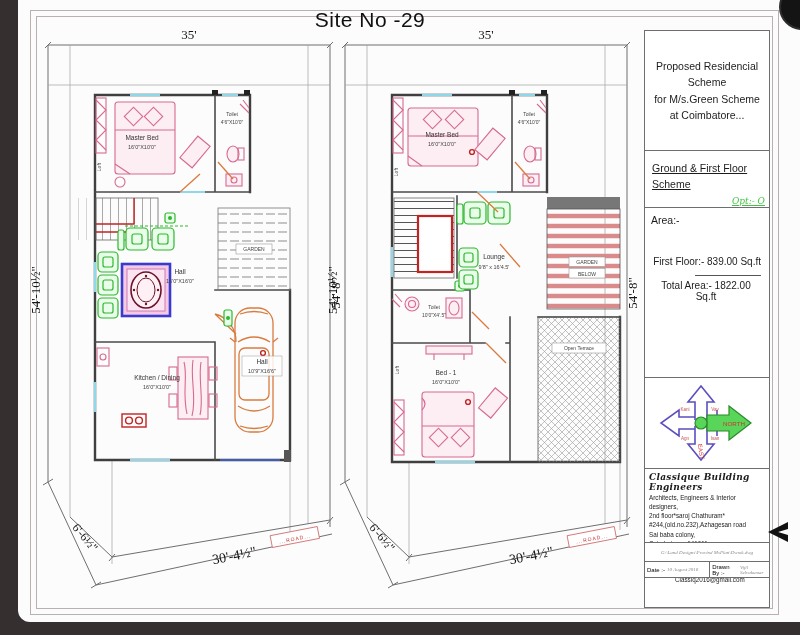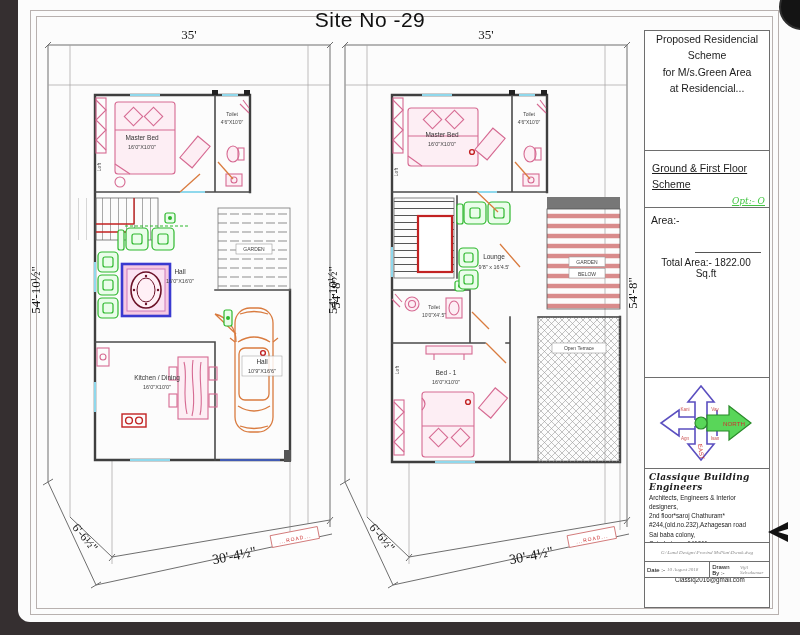--- a/index.html
+++ b/index.html
@@ -33,21 +33,21 @@
   .t-room{font:6.5px "Liberation Sans",sans-serif;fill:#333;}
   .t-size{font:5.5px "Liberation Sans",sans-serif;fill:#444;}
   .t-tiny{font:5px "Liberation Sans",sans-serif;fill:#444;}
   .t-road{font:5px "Liberation Sans",sans-serif;fill:#cc3333;letter-spacing:1px;}
   .lblbox{fill:#ffffff;stroke:#999;stroke-width:.6;}
 
   
   .panel{position:absolute;left:644px;top:30px;width:126px;height:578px;border:1px solid #6e6e6e;
          background:#fff;color:#1c1c1c;box-sizing:border-box;}
   .sec{position:absolute;left:0;width:100%;box-sizing:border-box;border-bottom:1px solid #6e6e6e;}
-  .s1{top:0;height:120px;display:flex;flex-direction:column;justify-content:flex-start;text-align:center;
+  .s1{top:0;height:120px;display:flex;flex-direction:column;justify-content:center;text-align:center;
       font-size:10.5px;line-height:1.55;}
   .s2{top:120px;height:57px;padding:10px 7px 4px;font-size:10.5px;line-height:1.5;position:absolute;}
   .s2 .uline{text-decoration:underline;}
   .optnote{position:absolute;right:4px;bottom:1px;font:italic 9px "DejaVu Serif",serif;color:#43c543;text-decoration:underline;}
   .s3{top:177px;height:170px;padding:6px 6px 0;font-size:10px;position:absolute;}
   .s3 .uline{font-size:10.5px;}
   .arealines{margin-top:26px;text-align:right;padding-right:2px;line-height:1.9;}
   .areadiv{border-top:1px solid #555;width:66px;margin:4px 2px 4px auto;}
   .total{text-align:center;padding-right:2px;}
   .s4{top:347px;height:91px;display:flex;align-items:center;justify-content:center;}
@@ -330,31 +330,32 @@
         <rect class="lblbox" x="522" y="331" width="54" height="10"></rect>
       </g>
       <text class="t-tiny" x="549" y="338" text-anchor="middle">Open Terrace</text>
     </g>
   </svg>
 
   <div class="panel">
     <div class="sec s1">
       <div>Proposed Residencial</div>
       <div>Scheme</div>
-      <div>for M/s.Green Area</div>
-      <div>at Residencial...</div>
+      <div>for M/s.Green Scheme</div>
+      <div>at Coimbatore...</div>
     </div>
     <div class="sec s2">
       <div class="uline">Ground &amp; First Floor</div>
       <div class="uline">Scheme</div>
       <div class="optnote">Opt:- O</div>
     </div>
     <div class="sec s3">
       <span class="uline">Area:-</span>
       <div class="arealines">
+        <div>First Floor:- 839.00 Sq.ft</div>
       </div>
       <div class="areadiv"></div>
       <div class="total">Total Area:- 1822.00 Sq.ft</div>
     </div>
     <div class="sec s4">
       <svg width="104" height="86" viewBox="0 0 104 86">
         <g stroke="#5b4fc0" stroke-width="1.6" fill="none">
           <path d="M40,40 V22 H33 L46,6 L59,22 H52 V40"></path>
           <path d="M40,46 V64 H33 L46,80 L59,64 H52 V46"></path>
           <path d="M40,37 H24 V30 L6,43 L24,56 V49 H40"></path>

